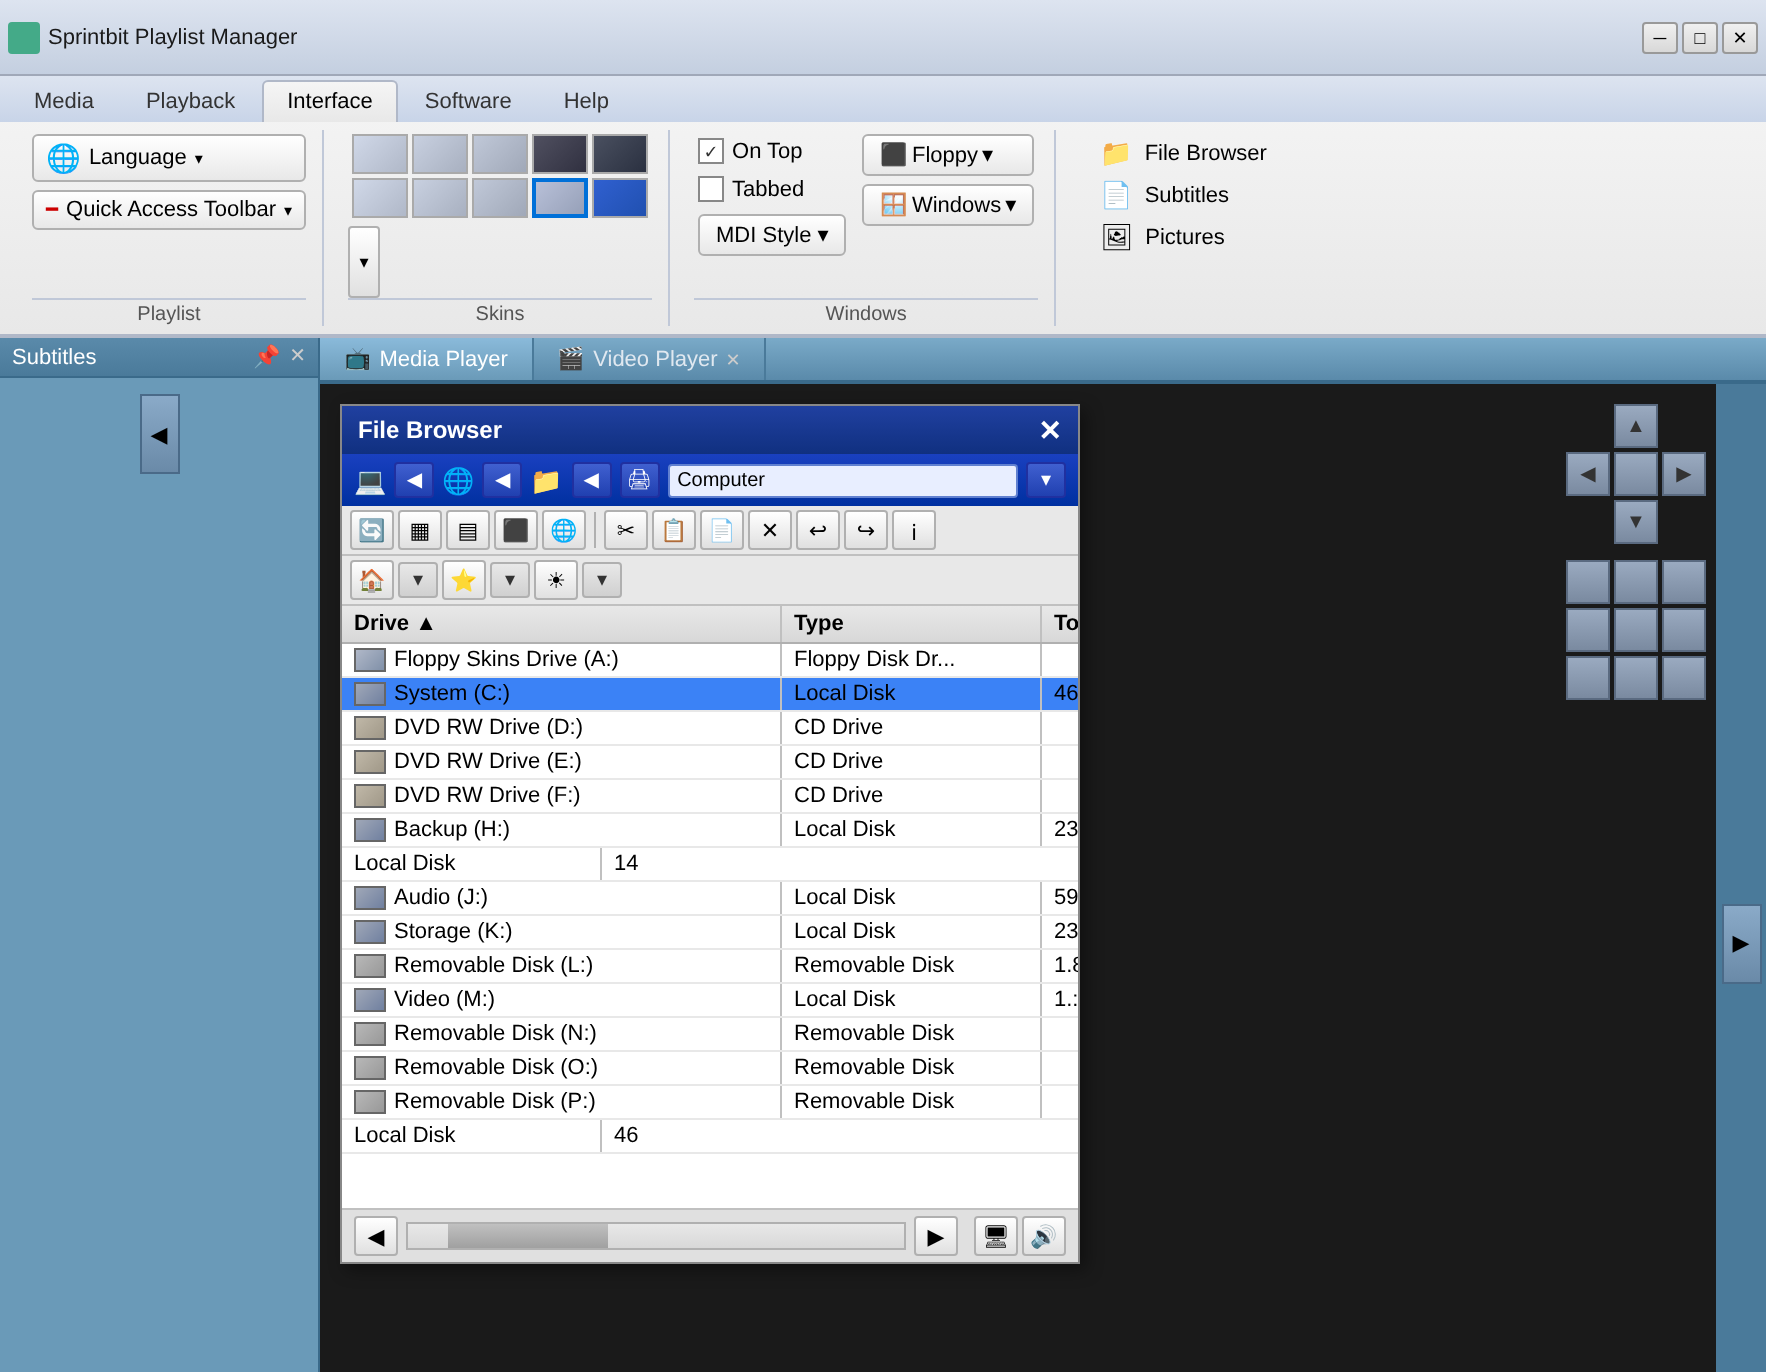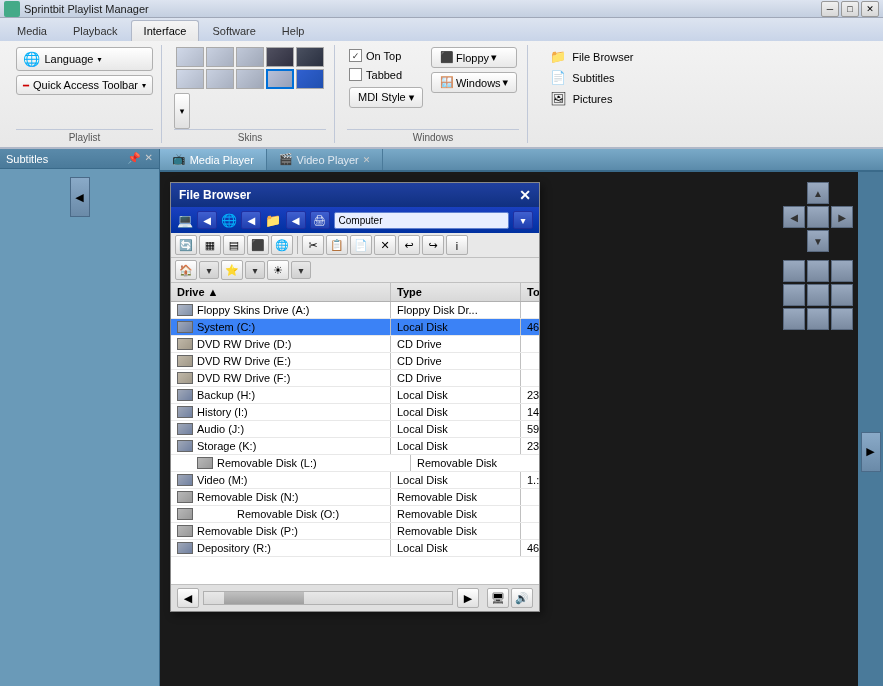--- a/index.html
+++ b/index.html
@@ -1,21 +1,21 @@
 <!DOCTYPE html>
 <html><head>
   <meta charset="utf-8">
   <style>
     * { box-sizing: border-box; margin: 0; padding: 0; }
     body { font-family: 'Segoe UI', Tahoma, sans-serif; font-size: 11px; background: #d4d0c8; width: 883px; height: 686px; overflow: hidden; }
 
     
     .title-bar {
       background: linear-gradient(to bottom, #dde4f0 0%, #c4cfe0 100%);
-      height: 18px;
+      height: 38px;
       display: flex;
       align-items: center;
       padding: 0 4px;
       border-bottom: 1px solid #a0a8b8;
     }
     .title-bar-icon { width: 16px; height: 16px; margin-right: 4px; background: #4a8; border-radius: 2px; }
     .title-bar-text { font-size: 11px; color: #1a1a1a; flex: 1; }
     .title-bar-buttons { display: flex; gap: 2px; }
     .title-btn {
       width: 18px; height: 16px; background: linear-gradient(to bottom, #f0f0f0, #d8d8d8);
@@ -414,45 +414,41 @@
   </div>
               <div class="file-row">
     <div class="file-cell col-drive" style="flex:0 0 220px;display:flex;align-items:center;">
       <span class="drive-icon hdd"></span>
       <span>Backup (H:)</span>
     </div>
     <div class="file-cell col-type" style="flex:0 0 130px;">Local Disk</div>
     <div class="file-cell col-to">23</div>
   </div>
               <div class="file-row">
-    <div class="file-cell col-drive" style="flex:0 0 220px;display:flex;align-items:center;">
-      <span class="drive-icon hdd"></span>
-      <span>History (I:)</span>
-    </div>
     <div class="file-cell col-type" style="flex:0 0 130px;">Local Disk</div>
     <div class="file-cell col-to">14</div>
   </div>
               <div class="file-row">
     <div class="file-cell col-drive" style="flex:0 0 220px;display:flex;align-items:center;">
       <span class="drive-icon hdd"></span>
       <span>Audio (J:)</span>
     </div>
     <div class="file-cell col-type" style="flex:0 0 130px;">Local Disk</div>
     <div class="file-cell col-to">59</div>
   </div>
               <div class="file-row">
     <div class="file-cell col-drive" style="flex:0 0 220px;display:flex;align-items:center;">
       <span class="drive-icon hdd"></span>
       <span>Storage (K:)</span>
     </div>
     <div class="file-cell col-type" style="flex:0 0 130px;">Local Disk</div>
     <div class="file-cell col-to">23</div>
   </div>
               <div class="file-row">
-    <div class="file-cell col-drive" style="flex:0 0 220px;display:flex;align-items:flex-end;margin-left:20px;">
+    <div class="file-cell col-drive" style="flex:0 0 220px;display:flex;align-items:flex-end;">
       <span class="drive-icon removable"></span>
       <span>Removable Disk (L:)</span>
     </div>
     <div class="file-cell col-type" style="flex:0 0 130px;">Removable Disk</div>
     <div class="file-cell col-to">1.8</div>
   </div>
               <div class="file-row">
     <div class="file-cell col-drive" style="flex:0 0 220px;display:flex;align-items:center;">
       <span class="drive-icon hdd"></span>
       <span>Video (M:)</span>
@@ -462,40 +458,36 @@
   </div>
               <div class="file-row">
     <div class="file-cell col-drive" style="flex:0 0 220px;display:flex;align-items:center;">
       <span class="drive-icon removable"></span>
       <span>Removable Disk (N:)</span>
     </div>
     <div class="file-cell col-type" style="flex:0 0 130px;">Removable Disk</div>
     <div class="file-cell col-to"></div>
   </div>
               <div class="file-row">
-    <div class="file-cell col-drive" style="flex:0 0 220px;display:flex;align-items:flex-end;gap:40px;">
+    <div class="file-cell col-drive" style="flex:0 0 220px;display:flex;align-items:flex-end;">
       <span class="drive-icon removable"></span>
       <span>Removable Disk (O:)</span>
     </div>
     <div class="file-cell col-type" style="flex:0 0 130px;">Removable Disk</div>
     <div class="file-cell col-to"></div>
   </div>
               <div class="file-row">
     <div class="file-cell col-drive" style="flex:0 0 220px;display:flex;align-items:center;">
       <span class="drive-icon removable"></span>
       <span>Removable Disk (P:)</span>
     </div>
     <div class="file-cell col-type" style="flex:0 0 130px;">Removable Disk</div>
     <div class="file-cell col-to"></div>
   </div>
               <div class="file-row">
-    <div class="file-cell col-drive" style="flex:0 0 220px;display:flex;align-items:center;">
-      <span class="drive-icon hdd"></span>
-      <span>Depository (R:)</span>
-    </div>
     <div class="file-cell col-type" style="flex:0 0 130px;">Local Disk</div>
     <div class="file-cell col-to">46</div>
   </div>
             </div>
         </div>
 
         <div class="dialog-bottom">
           <div class="tb-btn">◀</div>
           <div class="dialog-scroll-h">
             <div class="h-thumb"></div>

